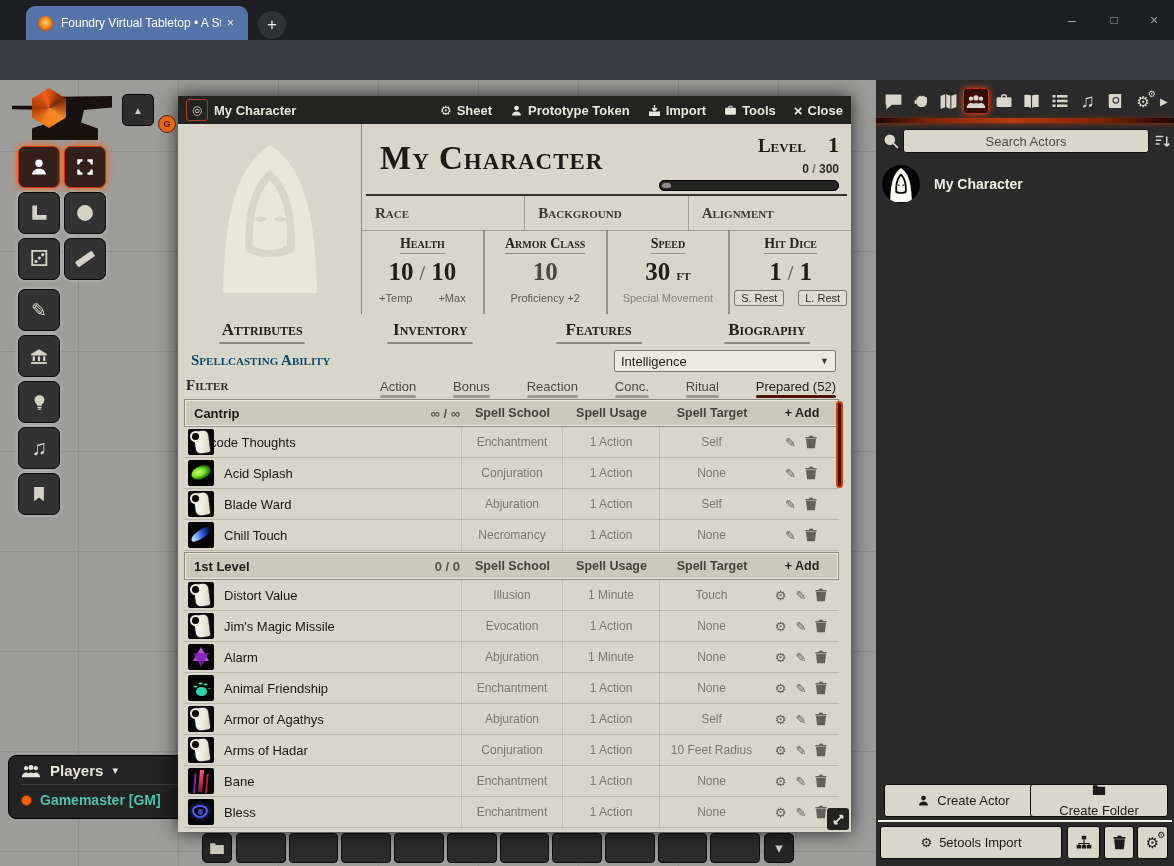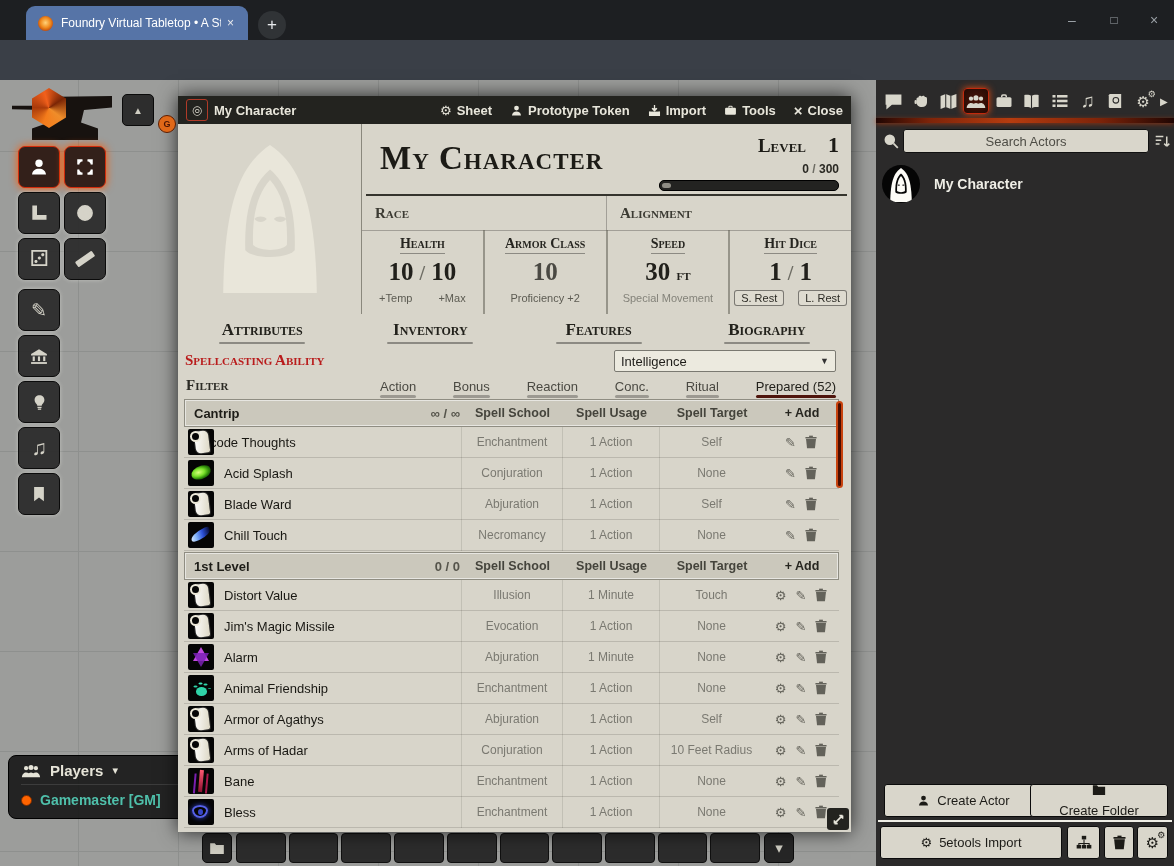--- a/index.html
+++ b/index.html
@@ -104,21 +104,21 @@
 
   
   #tabsrow{left:0;top:218px;width:673px;height:34px;display:flex;}
   #tabsrow .tab{flex:1;display:flex;flex-direction:column;align-items:center;justify-content:center;}
   #tabsrow .tlab{font-size:17px;color:#23221c;padding:1px 10px;}
   #tabsrow .tund{width:86px;height:2px;background:rgba(0,0,0,.35);border-radius:2px;margin-top:1px;}
   #tabsrow .tab.on .tlab{background:radial-gradient(ellipse at center,rgba(236,88,72,.55) 0%,rgba(236,88,72,0) 75%);}
   #tabsrow .tab.on .tund{background:#4f150c;height:3px;width:96px;}
 
   #abrow{left:0;top:254px;width:673px;height:24px;}
-  #ablab{position:absolute;left:7px;top:2px;font-size:15px;color:#b91c1c;}
+  #ablab{position:absolute;left:13px;top:2px;font-size:15px;color:#0c4a6e;}
   #absel{position:absolute;left:436px;top:0;width:222px;height:22px;background:#eceadf;border:1px solid #7a7971;
     border-radius:2px;display:flex;align-items:center;box-sizing:border-box;padding:0 6px;font-size:13px;color:#1e1d19;}
   #absel .c{margin-left:auto;font-size:9px;color:#333;}
   #filtrow{left:0;top:281px;width:673px;height:22px;}
   #filab{position:absolute;left:8px;top:0;font-size:15px;color:#2c2b25;}
   #fitems{position:absolute;left:202px;top:2px;width:456px;display:flex;justify-content:space-between;}
   .fitem{font-size:13px;color:#4a4942;text-align:center;}
   .fitem:after{content:"";display:block;height:3px;border-radius:2px;background:rgba(0,0,0,.28);margin-top:1px;}
   .fitem.on{color:#23221c;}
   .fitem.on:after{background:#4f150c;}
@@ -426,20 +426,21 @@
         <span>0</span>
         <span style="color:#6e6d64;"> / </span>
         <span>300</span>
       </div>
       <div id="xpbar">
           <span id="xpfill"></span>
         </div>
       <div id="nmdiv"></div>
       <div id="frow">
         <div class="fc df">Race</div>
+        <div class="fc df">Background</div>
         <div class="fc df">Alignment</div>
       </div>
       <div id="strow">
         <div class="stbox">
           <span class="stlab df">Health</span>
           <div class="stnum"><span>10</span><span class="sl">/</span><span>10</span></div>
           <div class="stsub">
               <span>+Temp</span>
               <span>+Max</span>
             </div>

